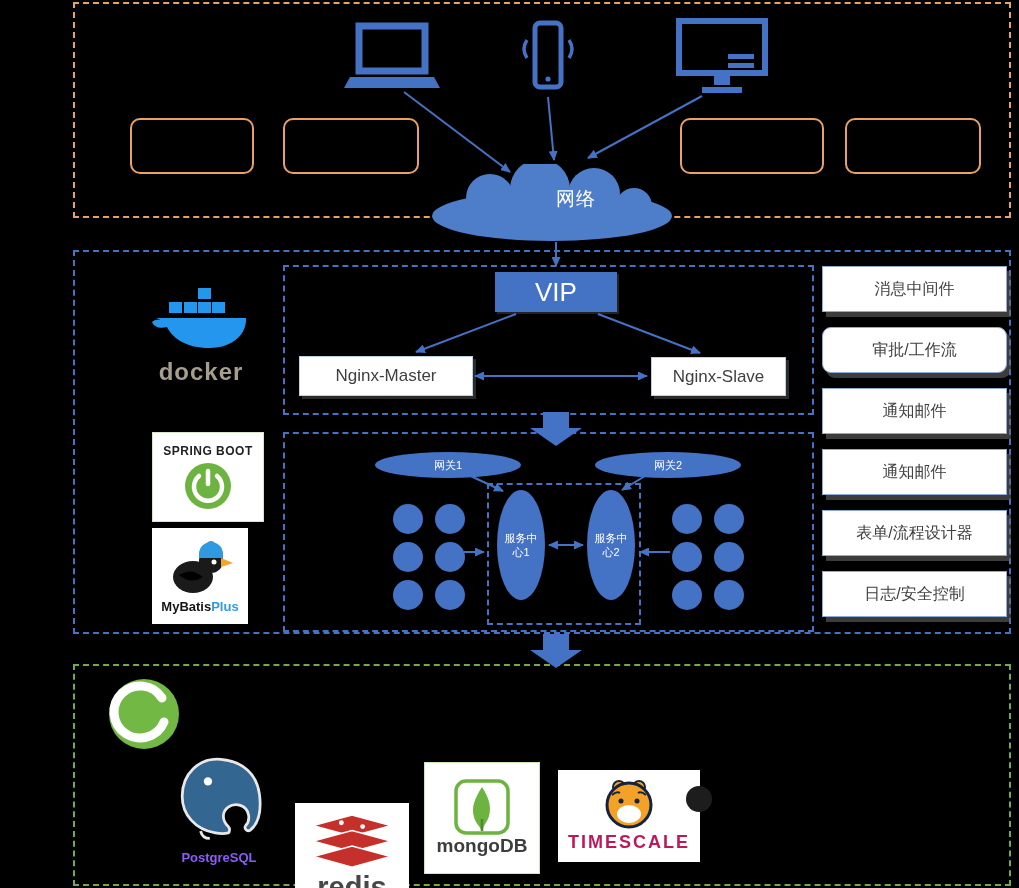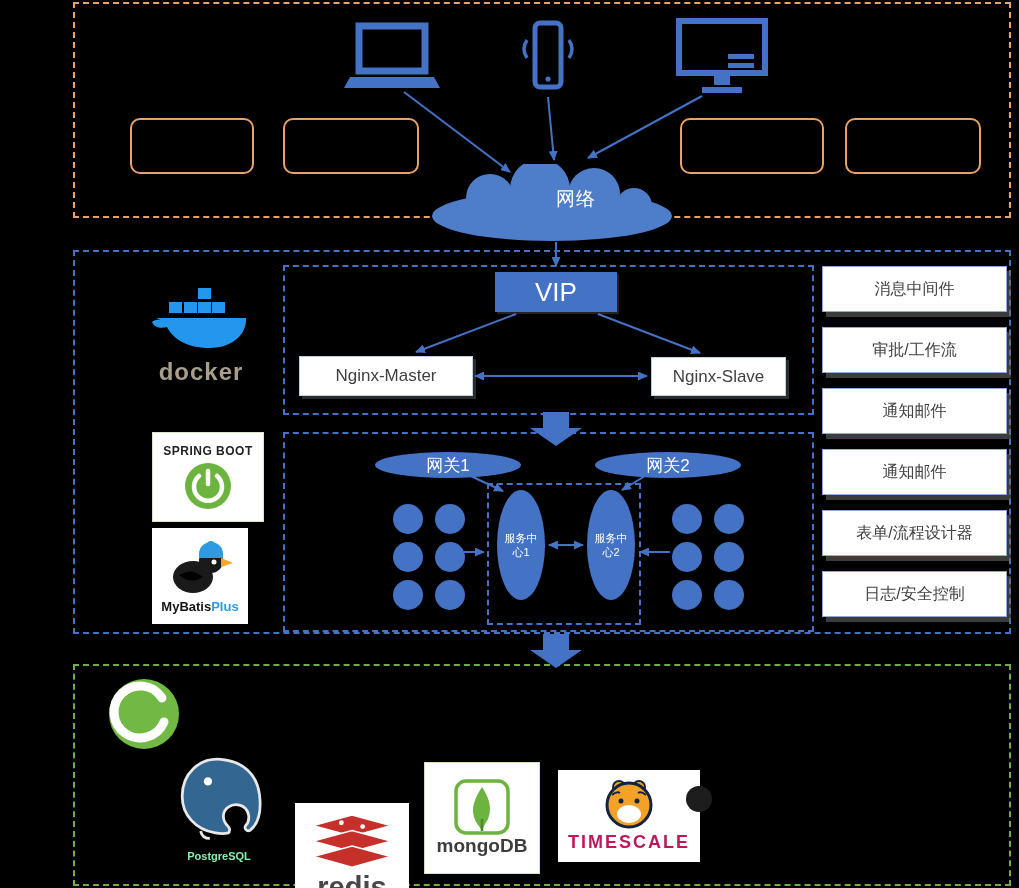--- a/index.html
+++ b/index.html
@@ -19,39 +19,39 @@
   .zone-bottom{left:73px;top:664px;width:934px;height:218px;border-color:var(--green);}
   .inner-dashed{position:absolute;border:2px dashed var(--blue);}
   .ph-box{position:absolute;height:52px;border:2px solid var(--orange);border-radius:10px;top:118px;}
   .cloud-label{position:absolute;color:#fff;font-size:19px;letter-spacing:1px;}
   .vip{position:absolute;left:495px;top:272px;width:122px;height:40px;background:var(--blue);
        color:#fff;font-size:26px;display:flex;align-items:center;justify-content:center;
        box-shadow:2px 2px 0 rgba(70,70,70,.5);}
   .nginx{position:absolute;background:#fff;border:1px solid #bcd0ea;color:#3f3f3f;font-size:17px;
        display:flex;align-items:center;justify-content:center;box-shadow:3px 3px 0 rgba(85,85,85,.5);}
   .gw{position:absolute;width:146px;height:26px;border-radius:50%;background:var(--blue);color:#fff;
-      font-size:17px;display:flex;align-items:center;justify-content:center;}
+      font-size:11px;display:flex;align-items:center;justify-content:center;}
   .sc{position:absolute;width:48px;height:110px;border-radius:50%;background:var(--blue);color:#fff;
       font-size:11px;line-height:1.3;display:flex;align-items:center;justify-content:center;text-align:center;}
   .sc span{width:36px;display:block;}
   .dot{position:absolute;width:30px;height:30px;border-radius:50%;background:var(--blue);}
   .mod{position:absolute;left:822px;width:183px;height:44px;background:#fff;border:1px solid #8eaadb;
        color:#404040;font-size:16px;display:flex;align-items:center;justify-content:center;
        box-shadow:4px 5px 0 rgba(110,110,110,.55);}
   .logo-box{position:absolute;background:#fff;display:flex;flex-direction:column;align-items:center;justify-content:center;}
   .docker-text{color:#a89e8e;font-size:24px;font-weight:bold;text-align:center;letter-spacing:1px;}
   .spring-box{left:152px;top:432px;width:110px;height:88px;border:1px solid #d7e8c9;}
   .spring-title{font-size:12px;font-weight:bold;color:#222;letter-spacing:.5px;margin-bottom:4px;}
   .mybatis-box{left:152px;top:528px;width:96px;height:96px;}
   .mybatis-text{font-size:13px;font-weight:bold;margin-top:2px;}
   .mb1{color:#141414;} .mb2{color:#2f9ae0;}
   .greenplum-text{position:absolute;left:192px;top:688px;font-size:40px;font-weight:bold;color:#141414;
        text-shadow:0 0 2px rgba(255,255,255,.55),0 0 1px rgba(255,255,255,.6);letter-spacing:1px;}
   .pg-block{position:absolute;left:163px;top:752px;width:112px;height:120px;display:flex;flex-direction:column;align-items:center;}
-  .pg-text{color:#86efac;font-size:11px;font-weight:bold;margin-top:6px;}
+  .pg-text{color:#8b5cf6;font-size:13px;font-weight:bold;margin-top:6px;}
   .redis-box{left:295px;top:762px;width:114px;height:110px;margin-top:41px;}
   .redis-text{color:#474747;font-size:29px;font-weight:bold;line-height:1;}
   .mongo-box{left:424px;top:762px;width:114px;height:110px;border:1px solid #cde6b5;}
   .mongo-text{color:#3d3d3d;font-size:19px;font-weight:bold;}
   .ts-box{left:558px;top:770px;width:142px;height:92px;}
   .ts-text{color:#be185d;font-size:18px;font-weight:bold;letter-spacing:2px;margin-top:3px;}
   .dark-dot{position:absolute;left:686px;top:786px;width:26px;height:26px;border-radius:50%;background:#1d1d1d;}
   svg{display:block;}
 </style>
 </head>
@@ -130,21 +130,21 @@
   <div class="dot" style="left:393px;top:580px;"></div>
   <div class="dot" style="left:435px;top:580px;"></div>
   <div class="dot" style="left:672px;top:504px;"></div>
   <div class="dot" style="left:714px;top:504px;"></div>
   <div class="dot" style="left:672px;top:542px;"></div>
   <div class="dot" style="left:714px;top:542px;"></div>
   <div class="dot" style="left:672px;top:580px;"></div>
   <div class="dot" style="left:714px;top:580px;"></div>
 
   <div class="mod" style="top:266px;">消息中间件</div>
-  <div class="mod" style="top:327px;">审批/工作流</div>
+  <div class="mod" style="top:327px;border-radius:9px;">审批/工作流</div>
   <div class="mod" style="top:388px;">通知邮件</div>
   <div class="mod" style="top:449px;">通知邮件</div>
   <div class="mod" style="top:510px;">表单/流程设计器</div>
   <div class="mod" style="top:571px;">日志/安全控制</div>
 
   <div class="abs" style="left:148px;top:282px;width:106px;text-align:center;">
     <svg width="106" height="76" viewBox="0 0 106 76">
       <g fill="#2496ed">
         <rect x="50" y="6" width="13" height="11"></rect>
         <rect x="21" y="20" width="13" height="11"></rect>

